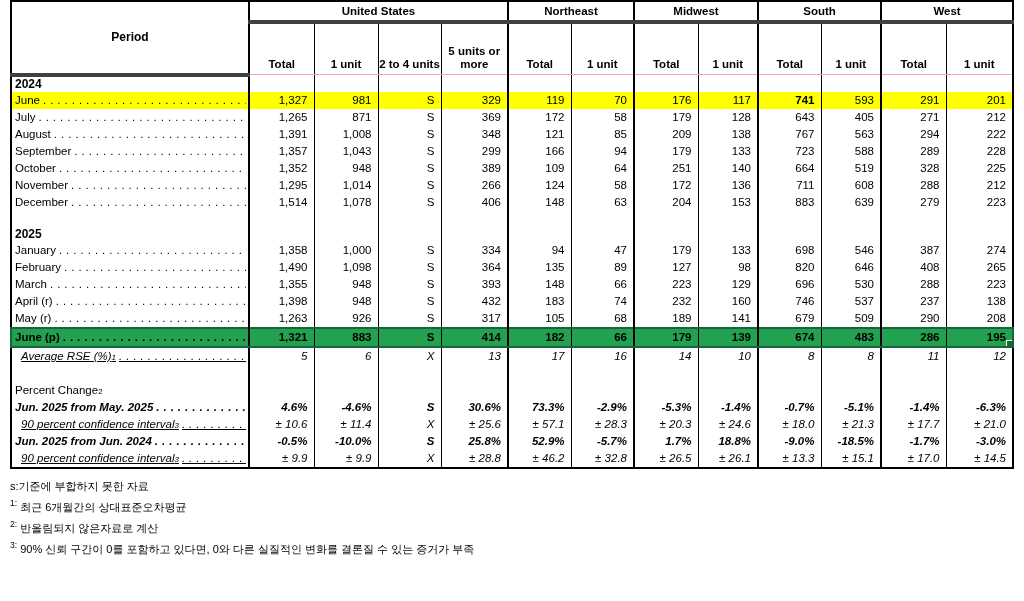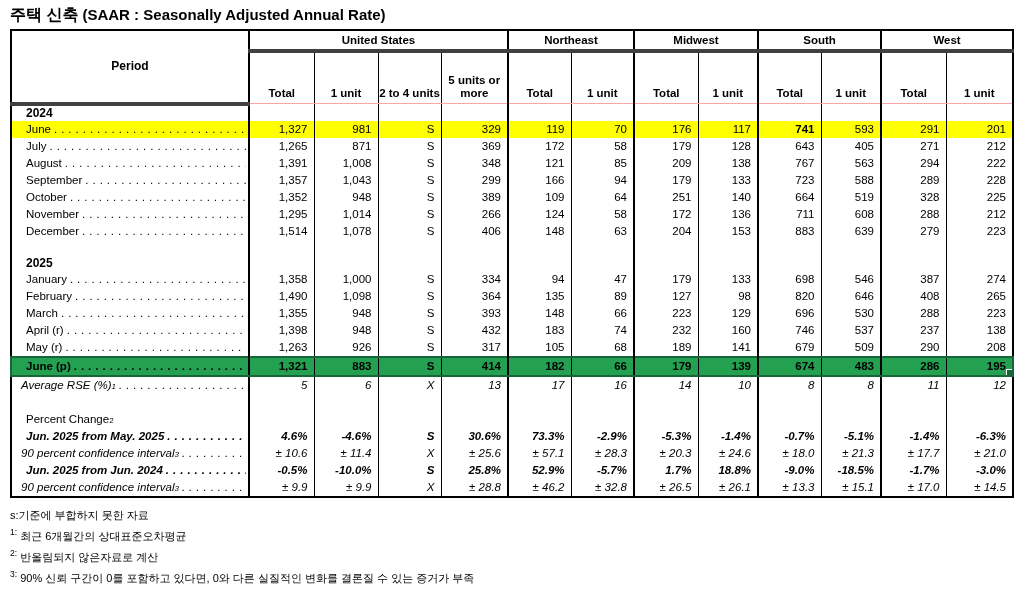--- a/index.html
+++ b/index.html
@@ -22,26 +22,26 @@
   tr.ghdr th{height:18px;border-bottom:4px solid #404040;}
   th.period-h{border-left:none;font-size:12px;vertical-align:middle;}
   tr.shdr th{height:47px;vertical-align:bottom;padding-bottom:3px;line-height:1.12;
              border-bottom:1px solid #fca5a5;}
 
   tr.r-data td{height:17px;}
   tr.r-year td{height:15px;}
   tr.r-blank td{height:16px;}
   tr.r-label td{height:18px;}
 
-  td.period{padding-left:14px;}
+  td.period{padding-left:3px;}
   td.v{text-align:right;padding-right:6px;white-space:nowrap;}
   tr.r-year td.period{font-weight:bold;font-size:12px;}
   tr.it td{font-style:italic;}
   tr.bi td{font-style:italic;font-weight:bold;}
-  tr.ind td.period{padding-left:9px;}
+  tr.ind td.period{padding-left:9px;text-decoration:underline;}
 
   .pflex{display:flex;align-items:baseline;width:100%;}
   .lbl{white-space:nowrap;}
   sup{font-size:8px;line-height:0;}
   .dots{flex:1;overflow:hidden;white-space:nowrap;min-width:0;margin:0 2px 0 3px;}
   .dots::after{content:"..........................................................................";
                letter-spacing:4px;font-weight:inherit;}
 
   tr.hl-green td{font-weight:bold;
     border-top:2.5px solid #17663a;border-bottom:2.5px solid #17663a;}
@@ -53,23 +53,20 @@
   .foots{margin:8px 0 0 10px;}
   .fn{font-size:11px;line-height:19px;white-space:nowrap;}
   .fn sup{font-size:8.5px;}
   .fn.gap{margin-top:2px;}
 </style>
 </head>
 <body>
 
 <div class="page">
 
-  <div class="title">
-    <span class="t-ko">주택 신축</span><span class="t-en">(SAAR : Seasonally Adjusted Annual Rate)</span>
-  </div>
 
   <table id="data-table">
       <colgroup>
         <col style="width: 238px;">
         <col style="width: 65px;">
         <col style="width: 64px;">
         <col style="width: 63px;">
         <col style="width: 67px;">
         <col style="width: 63px;">
         <col style="width: 63px;">

